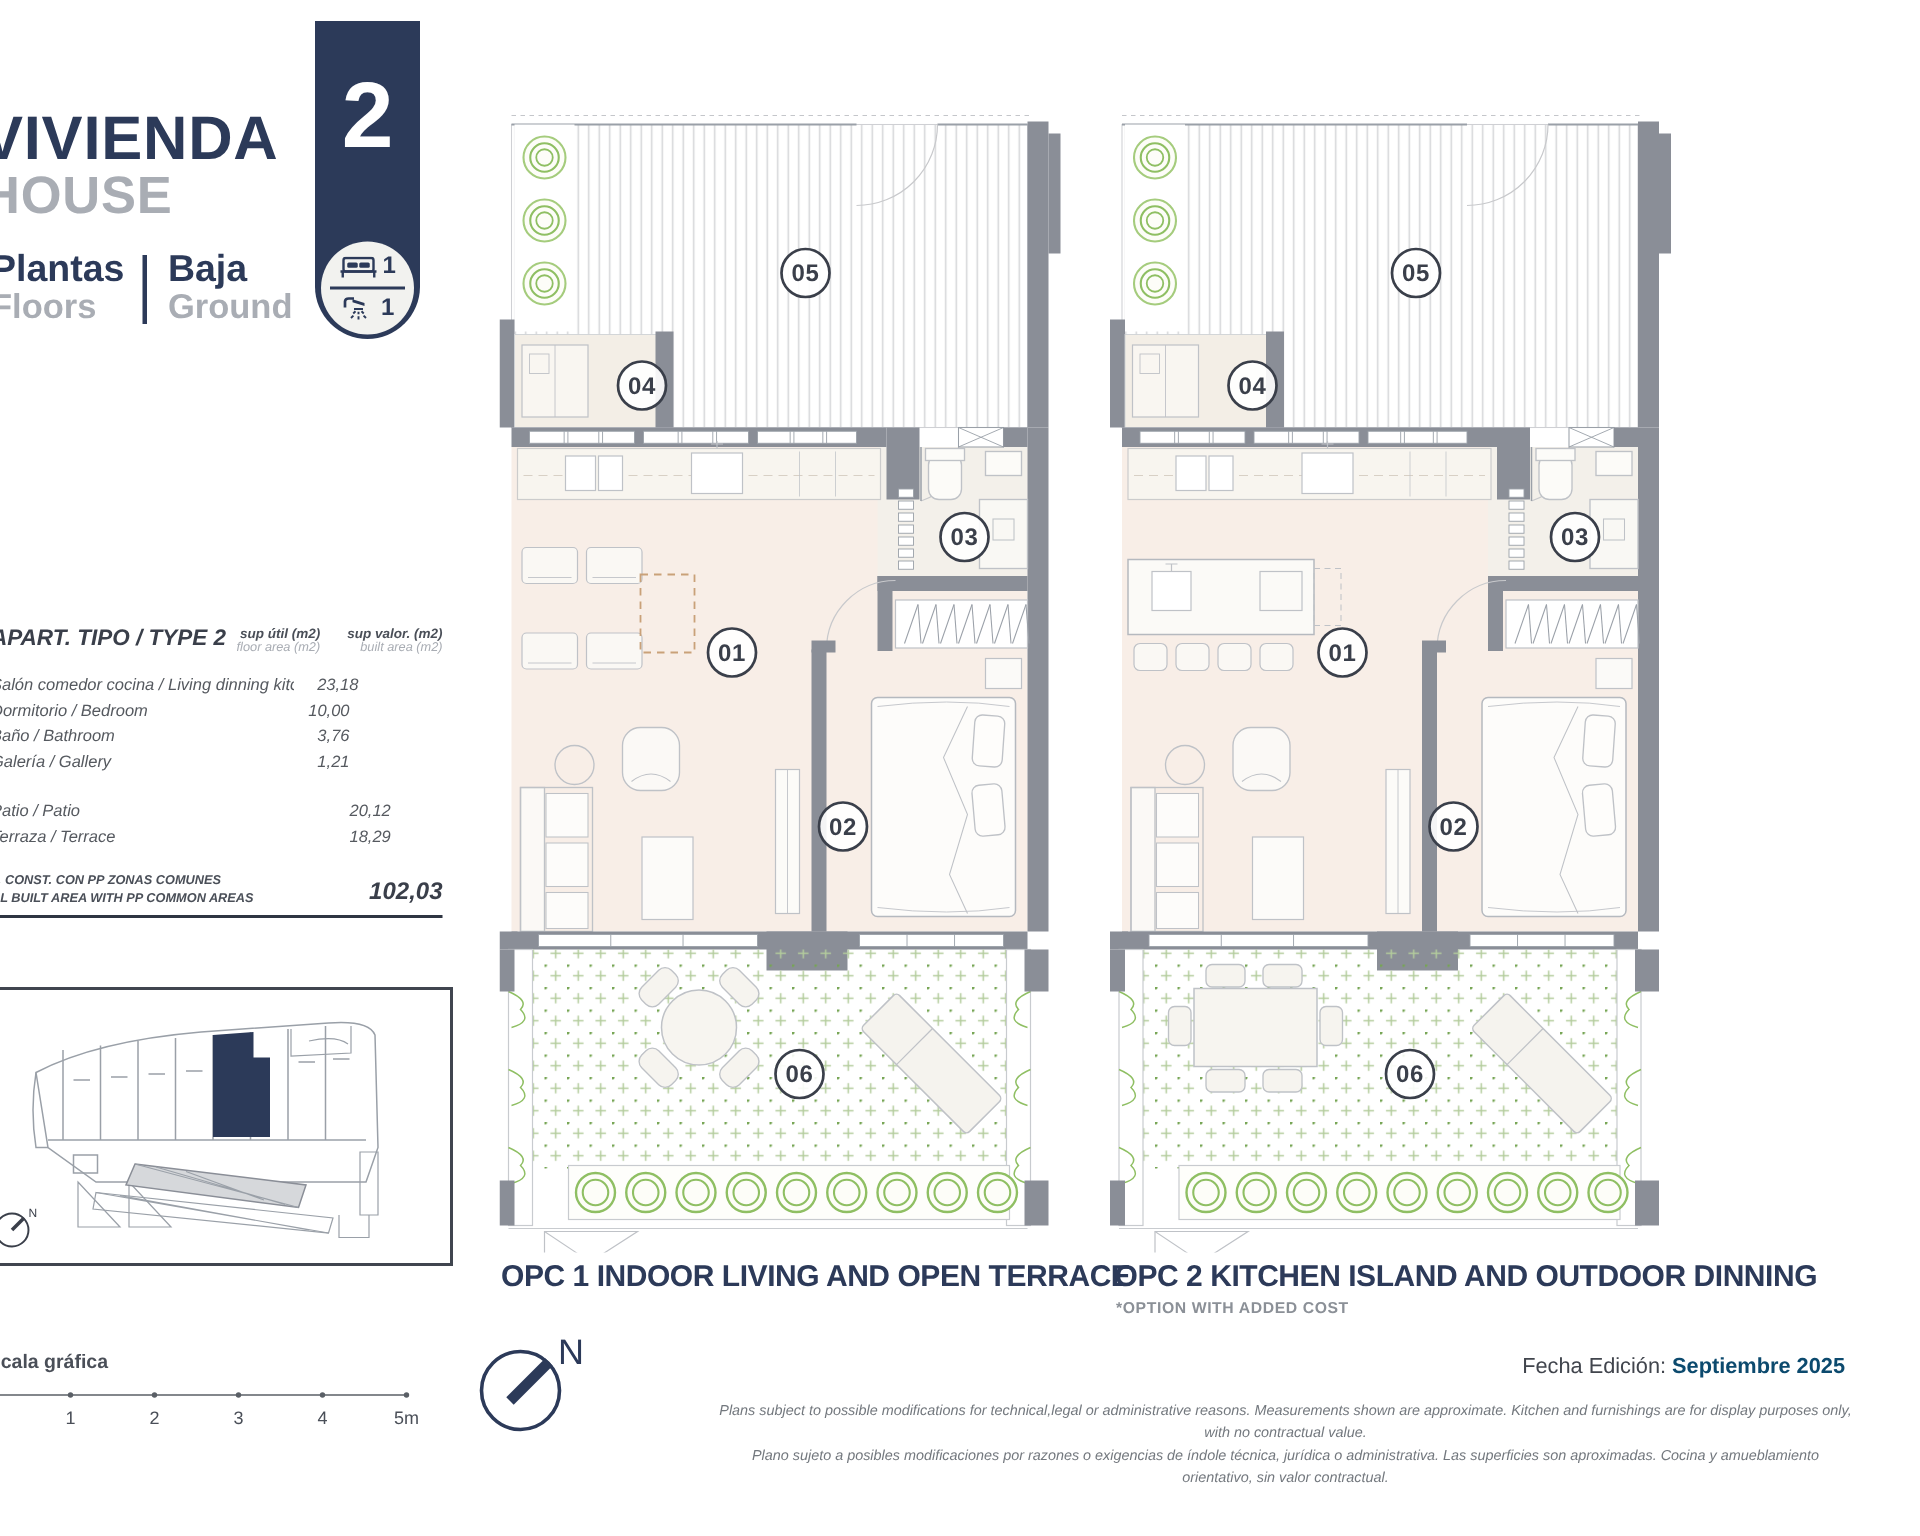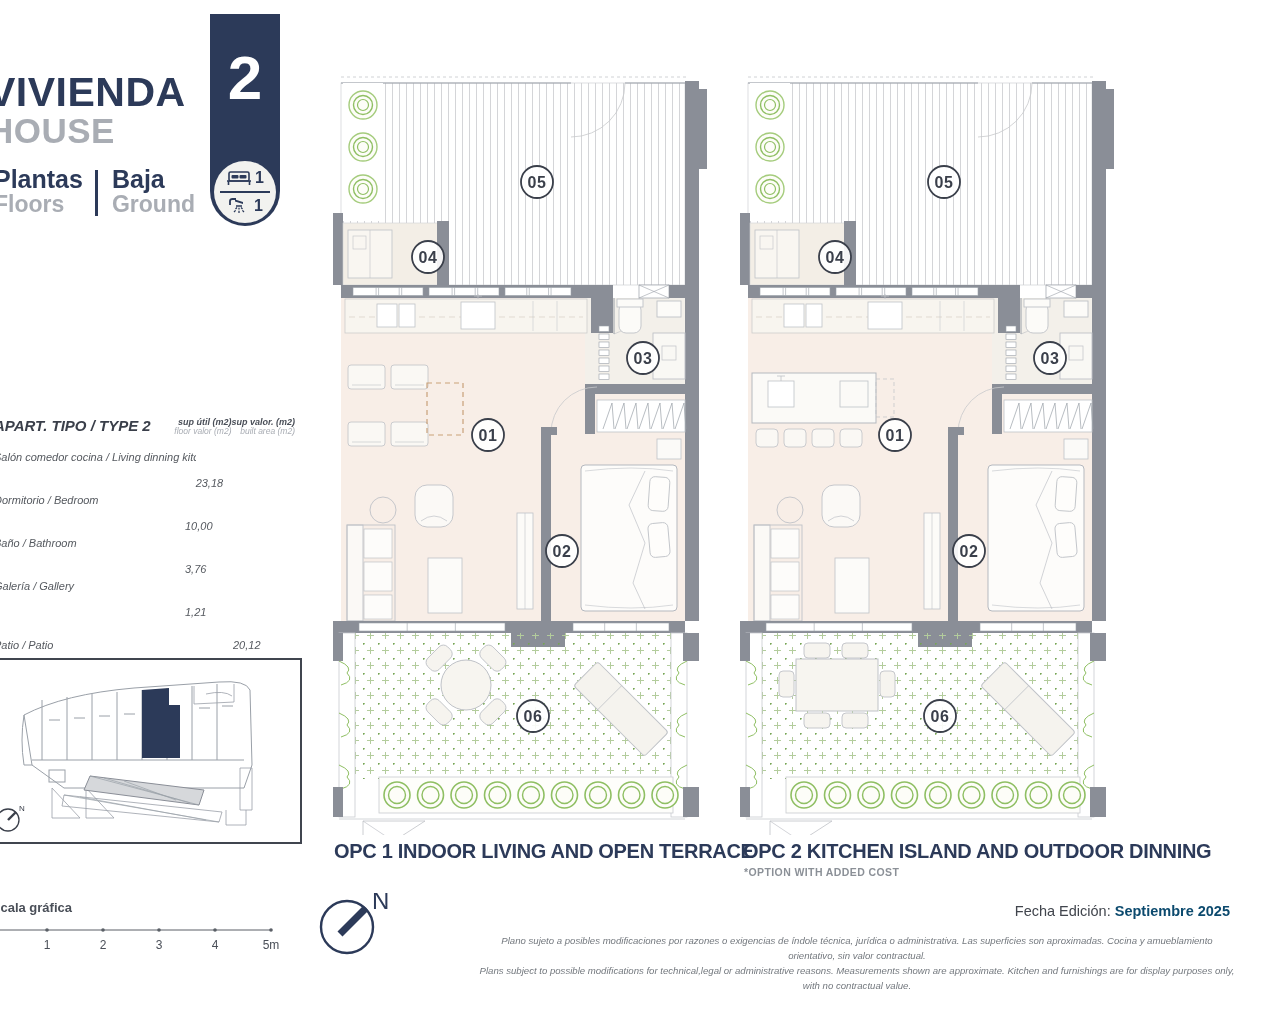--- a/index.html
+++ b/index.html
@@ -27,21 +27,21 @@
   
   #areaTable{left:-6px;top:417px;width:301px;font-style:italic;}
   #areaTable .hdr{display:flex;justify-content:space-between;align-items:flex-start;}
   #areaTable .title{font-size:15px;font-weight:bold;color:#3a3f4a;white-space:nowrap;}
   .colhead{text-align:right;line-height:1.15;}
   .colhead .l1{font-size:9px;font-weight:bold;color:#4a4f58;}
   .colhead .l2{font-size:8.5px;color:#a9adb4;}
   #tblRows{margin-top:12px;}
   .trow{display:flex;font-size:11px;color:#55595f;line-height:17px;}
   .trow .lbl{flex:1 1 auto;white-space:nowrap;overflow:hidden;}
-  .trow .v1{width:48px;margin-top:26px;}
+  .trow .v1{width:48px;text-align:right;}
   .trow .v2{width:62px;}
   .trow.spacer{height:16px;}
   #tblTotal{display:flex;margin-top:14px;border-bottom:2px solid #2f3542;padding-bottom:6px;}
   #tblTotal .lbl{flex:1;font-size:8.5px;font-weight:bold;color:#4a4f58;line-height:1.35;}
   #tblTotal .val{width:70px;text-align:right;font-size:16px;font-weight:bold;color:#3a3f4a;align-self:flex-end;}
   
   #sitePlanBox{left:-8px;top:658px;width:306px;height:182px;border:2px solid #40454f;background:#fff;}
   
   .opcTitle{font-size:20px;font-weight:bold;color:#2c3a59;letter-spacing:-.3px;white-space:nowrap;}
   #opc1Title{left:334px;top:840px;text-align:right;}
@@ -102,24 +102,24 @@
         </svg>
       </span>
       <span class="num">1</span>
     </div>
   </div>
 </div>
 
 <div class="abs" id="areaTable">
   <div class="hdr">
     <div class="title">APART. TIPO / TYPE 2</div>
-    <div style="display:flex;">
+    <div style="display:flex;gap:18px;">
       <div class="colhead">
         <div class="l1">sup útil (m2)</div>
-        <div class="l2">floor valor (m2)</div>
+        <div class="l2">floor area (m2)</div>
       </div>
       <div class="colhead">
         <div class="l1">sup valor. (m2)</div>
         <div class="l2">built area (m2)</div>
       </div>
     </div>
   </div>
   <div id="tblRows">
       <div class="trow">
         <span class="lbl">Salón comedor cocina / Living dinning kitchen</span>
@@ -625,15 +625,15 @@
   <line x1="26" y1="41" x2="52" y2="15" stroke="#2c3a59" stroke-width="7"></line>
   <text id="northN" x="58" y="16" font-size="24" fill="#2c3a59" font-family="Liberation Sans, sans-serif">N</text>
 </svg>
 
 <div class="abs" id="edition">
   <span class="el">Fecha Edición:</span>
   <span class="ev"> Septiembre 2025</span>
 </div>
 
 <div class="abs" id="disclaimer">
+  <div>Plans subject to possible modifications for technical,legal or administrative reasons. Measurements shown are approximate. Kitchen and furnishings are for display purposes only, with no contractual value.</div>
   <div>Plano sujeto a posibles modificaciones por razones o exigencias de índole técnica,  jurídica o administrativa. Las superficies son aproximadas. Cocina y amueblamiento orientativo, sin valor contractual.</div>
-  <div>Plans subject to possible modifications for technical,legal or administrative reasons. Measurements shown are approximate. Kitchen and furnishings are for display purposes only, with no contractual value.</div>
 </div>
 
 </body></html>

